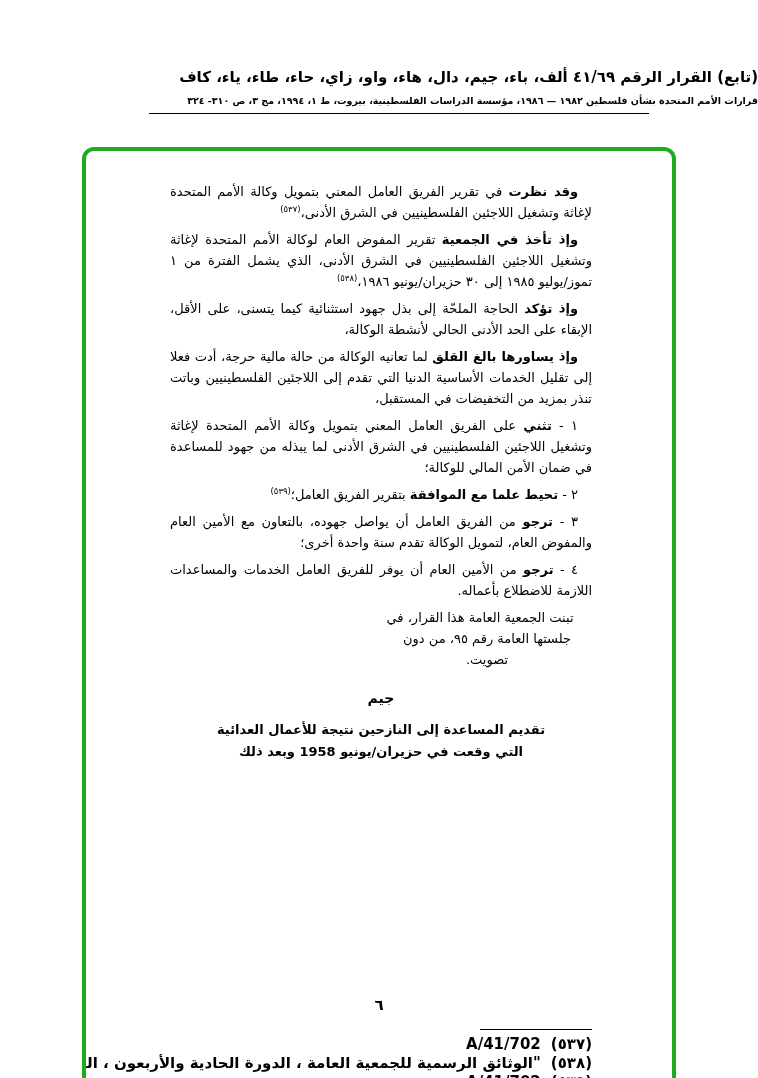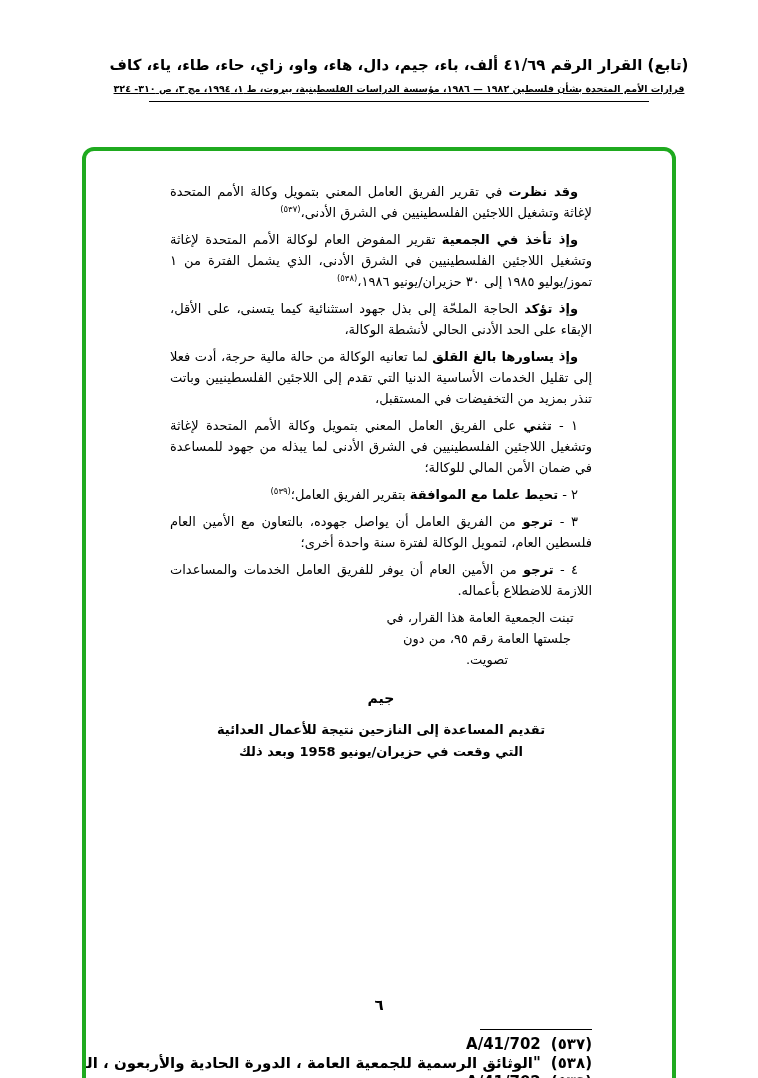--- a/index.html
+++ b/index.html
@@ -9,28 +9,27 @@
     font-family: "DejaVu Sans", sans-serif;
     color: #000;
     position: relative;
     overflow: hidden;
   }
   .page { position: absolute; inset: 0; background: #ffffff; }
 
   
   .doc-header {
     position: absolute;
-    top: 56px; left: 0;
+    top: 68px; left: 0;
     width: 100%;
-    text-align: center;
     direction: rtl;
     padding-left: 40px;
   }
   .doc-title { font-size: 15px; font-weight: bold; letter-spacing: 0.2px; }
-  .doc-source { font-size: 9.5px; font-weight: bold; margin-top: 9px; text-decoration: underline; }
+  .doc-source { font-size: 9.5px; font-weight: bold; margin-top: 9px; }
   .header-rule { width: 500px; height: 1px; background: #000; margin: 7px auto 0 auto; }
 
   
   .green-box {
     position: absolute;
     left: 82px; top: 147px;
     width: 594px; height: 964px;
     border: 4px solid #1faa1f;
     border-radius: 12px;
     padding: 30px 80px 14px 84px;
@@ -111,21 +110,21 @@
       <p class="para"><span></span><b class="lead">وإذ تأخذ في الجمعية</b><span> تقرير المفوض العام لوكالة الأمم المتحدة لإغاثة وتشغيل اللاجئين الفلسطينيين في الشرق الأدنى، الذي يشمل الفترة من ١ تموز/يوليو ١٩٨٥ إلى ٣٠ حزيران/يونيو ١٩٨٦،</span><sup class="fn">(٥٣٨)</sup></p>
 
       <p class="para"><span></span><b class="lead">وإذ تؤكد</b><span> الحاجة الملحّة إلى بذل جهود استثنائية كيما يتسنى، على الأقل، الإبقاء على الحد الأدنى الحالي لأنشطة الوكالة،</span><sup class="fn"></sup></p>
 
       <p class="para"><span></span><b class="lead">وإذ يساورها بالغ القلق</b><span> لما تعانيه الوكالة من حالة مالية حرجة، أدت فعلا إلى تقليل الخدمات الأساسية الدنيا التي تقدم إلى اللاجئين الفلسطينيين وباتت تنذر بمزيد من التخفيضات في المستقبل،</span><sup class="fn"></sup></p>
 
       <p class="para"><span>١ - </span><b class="lead">تثني</b><span> على الفريق العامل المعني بتمويل وكالة الأمم المتحدة لإغاثة وتشغيل اللاجئين الفلسطينيين في الشرق الأدنى لما يبذله من جهود للمساعدة في ضمان الأمن المالي للوكالة؛</span><sup class="fn"></sup></p>
 
       <p class="para"><span>٢ - </span><b class="lead">تحيط علما مع الموافقة</b><span> بتقرير الفريق العامل؛</span><sup class="fn">(٥٣٩)</sup></p>
 
-      <p class="para"><span>٣ - </span><b class="lead">ترجو</b><span> من الفريق العامل أن يواصل جهوده، بالتعاون مع الأمين العام فلسطين العام، لتمويل الوكالة لفترة سنة واحدة أخرى؛</span><sup class="fn"></sup></p>
+      <p class="para"><span>٣ - </span><b class="lead">ترجو</b><span> من الفريق العامل أن يواصل جهوده، بالتعاون مع الأمين العام والمفوض العام، لتمويل الوكالة تقدم سنة واحدة أخرى؛</span><sup class="fn"></sup></p>
 
       <p class="para"><span>٤ - </span><b class="lead">ترجو</b><span> من الأمين العام أن يوفر للفريق العامل الخدمات والمساعدات اللازمة للاضطلاع بأعماله.</span><sup class="fn"></sup></p>
 
       <p class="adoption">تبنت الجمعية العامة هذا القرار، في جلستها العامة رقم ٩٥، من دون تصويت.</p>
 
       <div class="section-letter">جيم</div>
       <div class="section-title">تقديم المساعدة إلى النازحين نتيجة للأعمال العدائية التي وقعت في حزيران/يونيو 1958 وبعد ذلك</div>
 
       <div class="footnotes">
         <div class="fn-rule"></div>

